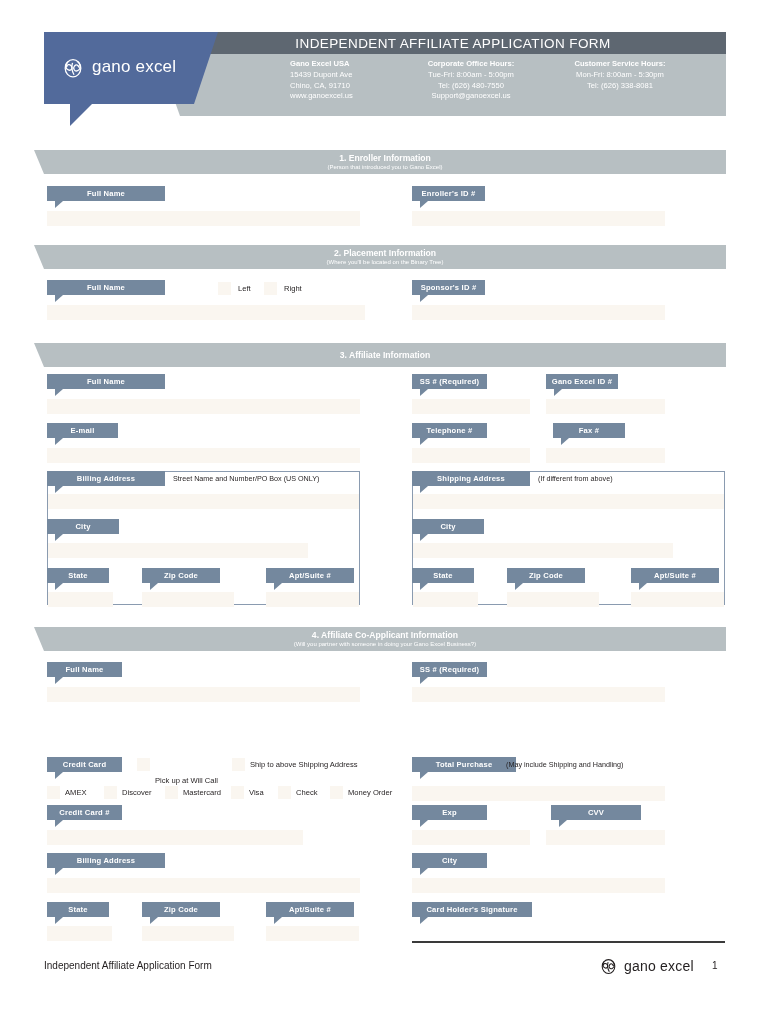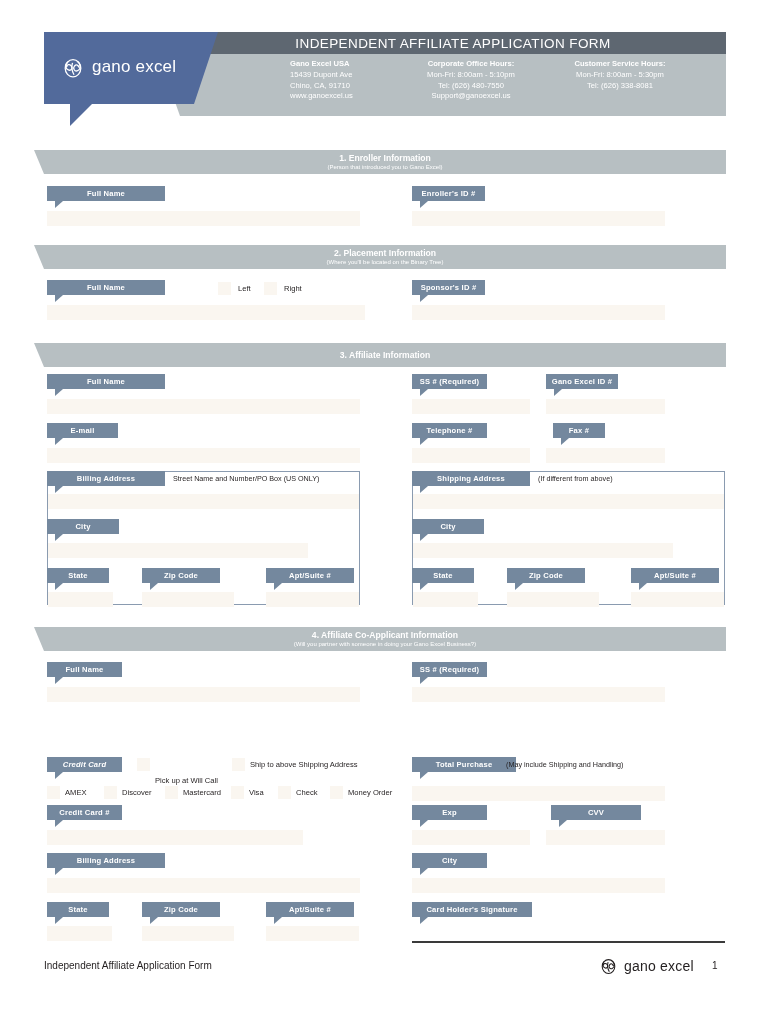--- a/index.html
+++ b/index.html
@@ -121,21 +121,21 @@
 
         <div class="info-col c1">
           <div class="info-head">Gano Excel USA</div>
           <div>15439 Dupont Ave</div>
           <div>Chino, CA, 91710</div>
           <div>www.ganoexcel.us</div>
         </div>
 
         <div class="info-col c2">
           <div class="info-head">Corporate Office Hours:</div>
-          <div>Mon-Fri: 8:00am - 5:10pm</div>
+          <div>Tue-Fri: 8:00am - 5:00pm</div>
           <div>Tel: (626) 480-7550</div>
           <div>Support@ganoexcel.us</div>
         </div>
 
         <div class="info-col c3">
           <div class="info-head">Customer Service Hours:</div>
           <div>Mon-Fri: 8:00am - 5:30pm</div>
           <div>Tel: (626) 338-8081</div>
         </div>
 
@@ -216,21 +216,21 @@
   <div class="tag" style="left:47px; top:423px; width:71px;">
       <span>E-mail</span>
     </div>
   <div class="field" style="left:47px; top:448px; width:313px;"></div>
 
   <div class="tag" style="left:412px; top:423px; width:75px;">
       <span>Telephone #</span>
     </div>
   <div class="field" style="left:412px; top:448px; width:118px;"></div>
 
-  <div class="tag" style="left:553px; top:423px; width:52px;">
+  <div class="tag" style="left:553px; top:423px; width:72px;">
       <span>Fax #</span>
     </div>
   <div class="field" style="left:546px; top:448px; width:119px;"></div>
 
   <div class="addr-box" style="left:47px; top:471px; width:313px; height:134px;"></div>
 
   <div class="tag" style="left:47px; top:471px; width:118px;">
       <span>Billing Address</span>
     </div>
   <div class="note" style="left:173px; top:473px;">Street Name and Number/PO Box (US ONLY)</div>
@@ -293,21 +293,21 @@
       <span>Full Name</span>
     </div>
   <div class="field" style="left:47px; top:687px; width:313px;"></div>
 
   <div class="tag" style="left:412px; top:662px; width:75px;">
       <span>SS # (Required)</span>
     </div>
   <div class="field" style="left:412px; top:687px; width:253px;"></div>
 
 
-  <div class="tag" style="left:47px; top:757px; width:75px;font-style:italic;">
+  <div class="tag" style="left:47px; top:757px; width:75px;">
       <span>Credit Card</span>
     </div>
 
   <div class="cbox" style="left:137px; top:758px;"></div>
   <div class="ctext" style="left:155px; top:774px;">Pick up at Will Call</div>
   <div class="cbox" style="left:232px; top:758px;"></div>
   <div class="ctext" style="left:250px; top:758px;">Ship to above Shipping Address</div>
 
   <div class="tag" style="left:412px; top:757px; width:104px;">
       <span>Total Purchase</span>

